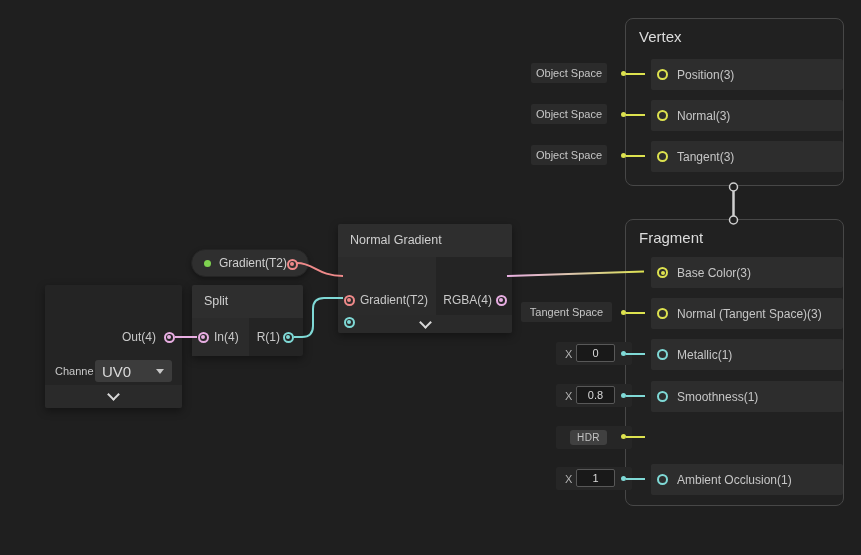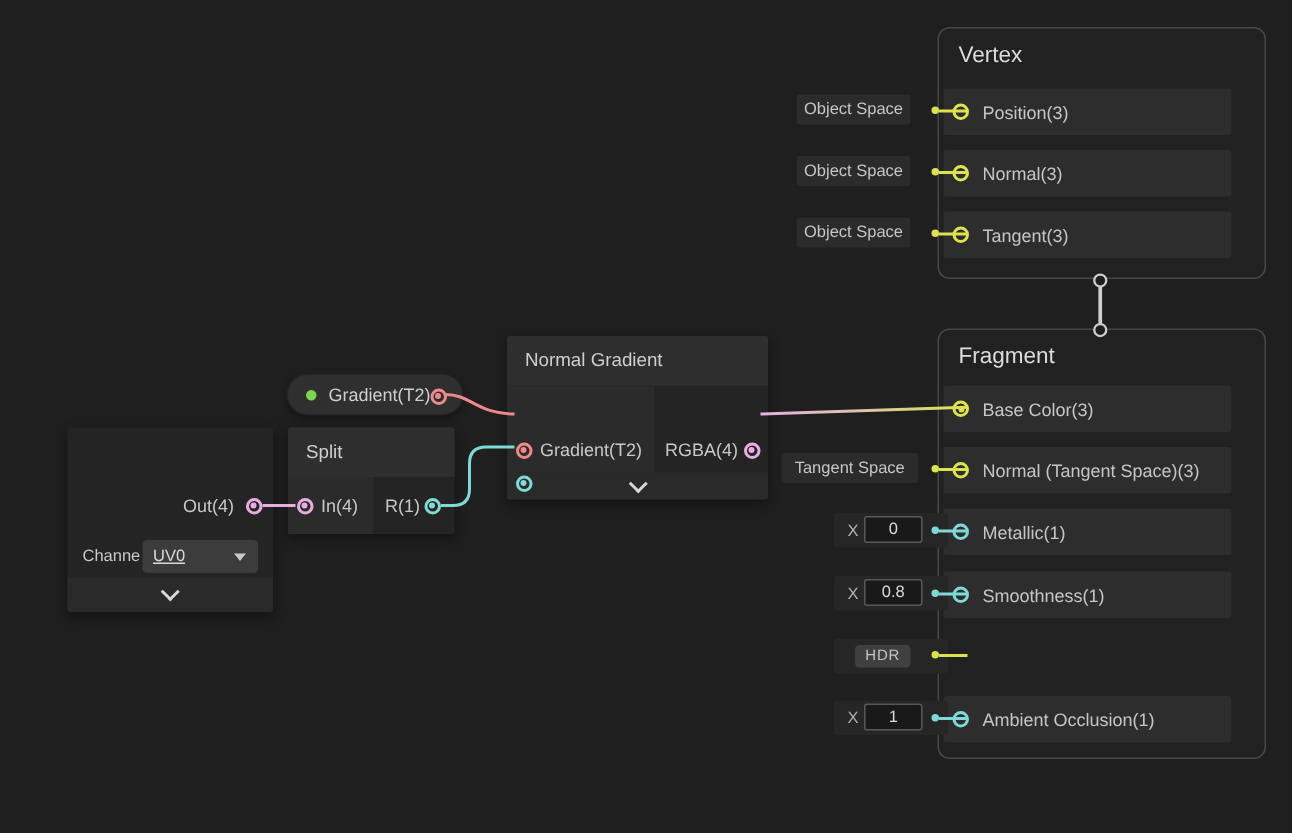--- a/index.html
+++ b/index.html
@@ -12,21 +12,21 @@
     color:#cfcfcf;font-size:12.5px;line-height:33px;padding-left:12px;box-sizing:border-box;white-space:nowrap;}
   .panel{position:absolute;background:#2b2b2b;}
   .collapsebar{position:absolute;left:0;right:0;background:#2a2a2a;border-radius:0 0 2px 2px;
     display:flex;align-items:center;justify-content:center;}
   .chev{width:7px;height:7px;border-left:2px solid #d8d8d8;border-bottom:2px solid #d8d8d8;
     transform:rotate(-45deg);margin-top:-4px;}
 
   
   .ctx{position:absolute;background:#212121;border:1px solid #474747;border-radius:8px;box-sizing:border-box;z-index:2;}
   .ctx-title{position:absolute;left:13px;top:9px;font-size:15px;color:#dcdcdc;}
-  .block{position:absolute;left:3px;width:192px;height:31px;background:#2d2d2d;border-radius:2px;}
+  .block{position:absolute;left:25px;width:192px;height:31px;background:#2d2d2d;border-radius:2px;}
   .block-label{position:absolute;left:26px;top:50%;transform:translateY(-50%);font-size:12px;color:#c6c6c6;white-space:nowrap;}
 
   
   .port{position:absolute;width:7px;height:7px;border:2px solid currentColor;border-radius:50%;z-index:4;}
   .port.connected::after{content:"";position:absolute;left:1.5px;top:1.5px;width:4px;height:4px;border-radius:50%;background:currentColor;}
   .pc1{color:#7fd9d6}.pc3{color:#dde24f}.pc4{color:#e8aee2}.pcg{color:#ef8a8a}
 
   .iolabel{position:absolute;font-size:12px;color:#c8c8c8;white-space:nowrap;}
 
   
@@ -42,21 +42,21 @@
     color:#c4c4c4;font-size:10px;line-height:15px;text-align:center;letter-spacing:.5px;}
 
   
   .pill{position:absolute;left:191px;top:249px;width:118px;height:28px;background:#2f2f2f;border:1px solid #242424;
     border-radius:14px;box-sizing:border-box;z-index:2;box-shadow:0 2px 5px rgba(0,0,0,.35);}
   .pill-dot{position:absolute;left:12px;top:10px;width:7px;height:7px;border-radius:50%;background:#7fd350;}
   .pill-label{position:absolute;left:27px;top:50%;transform:translateY(-50%);font-size:12px;color:#cfcfcf;white-space:nowrap;}
 
   
   .dropdown{position:absolute;background:#3c3c3c;border-radius:3px;}
-  .dropdown .val{position:absolute;left:7px;top:50%;transform:translateY(-50%);font-size:11px;color:#dadada;text-decoration:underline;}
+  .dropdown .val{position:absolute;left:7px;top:50%;transform:translateY(-50%);font-size:15px;color:#dadada;}
   .tri{position:absolute;right:8px;top:9px;width:0;height:0;border-left:4px solid transparent;
     border-right:4px solid transparent;border-top:5px solid #c8c8c8;}
 
   .truncate{max-width:39px;overflow:hidden;}
   svg.wires{position:absolute;left:0;top:0;z-index:3;pointer-events:none;}
 </style>
 </head>
 <body>
 
 <div id="canvas">

